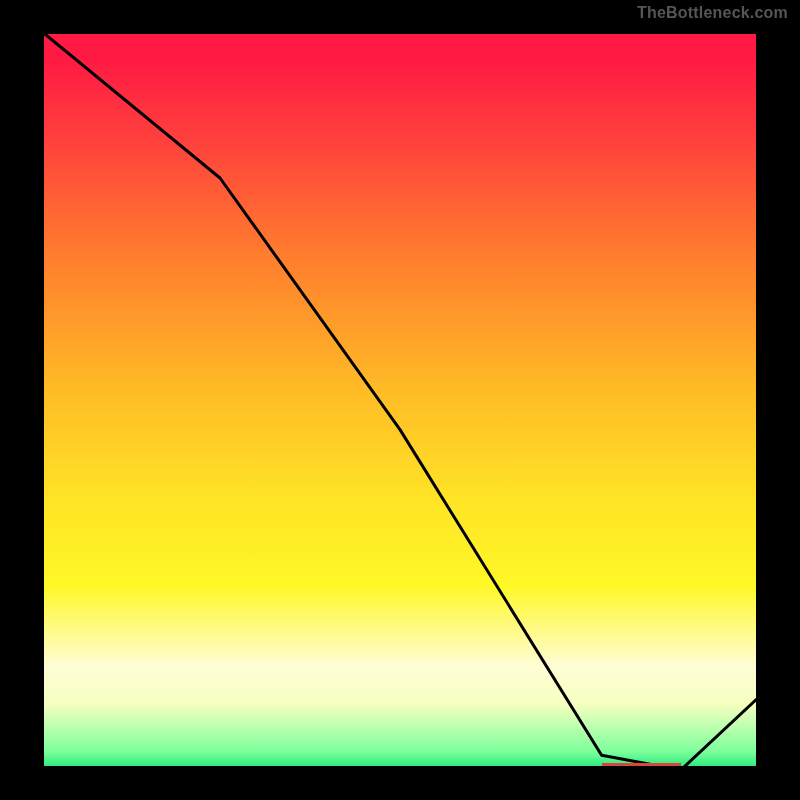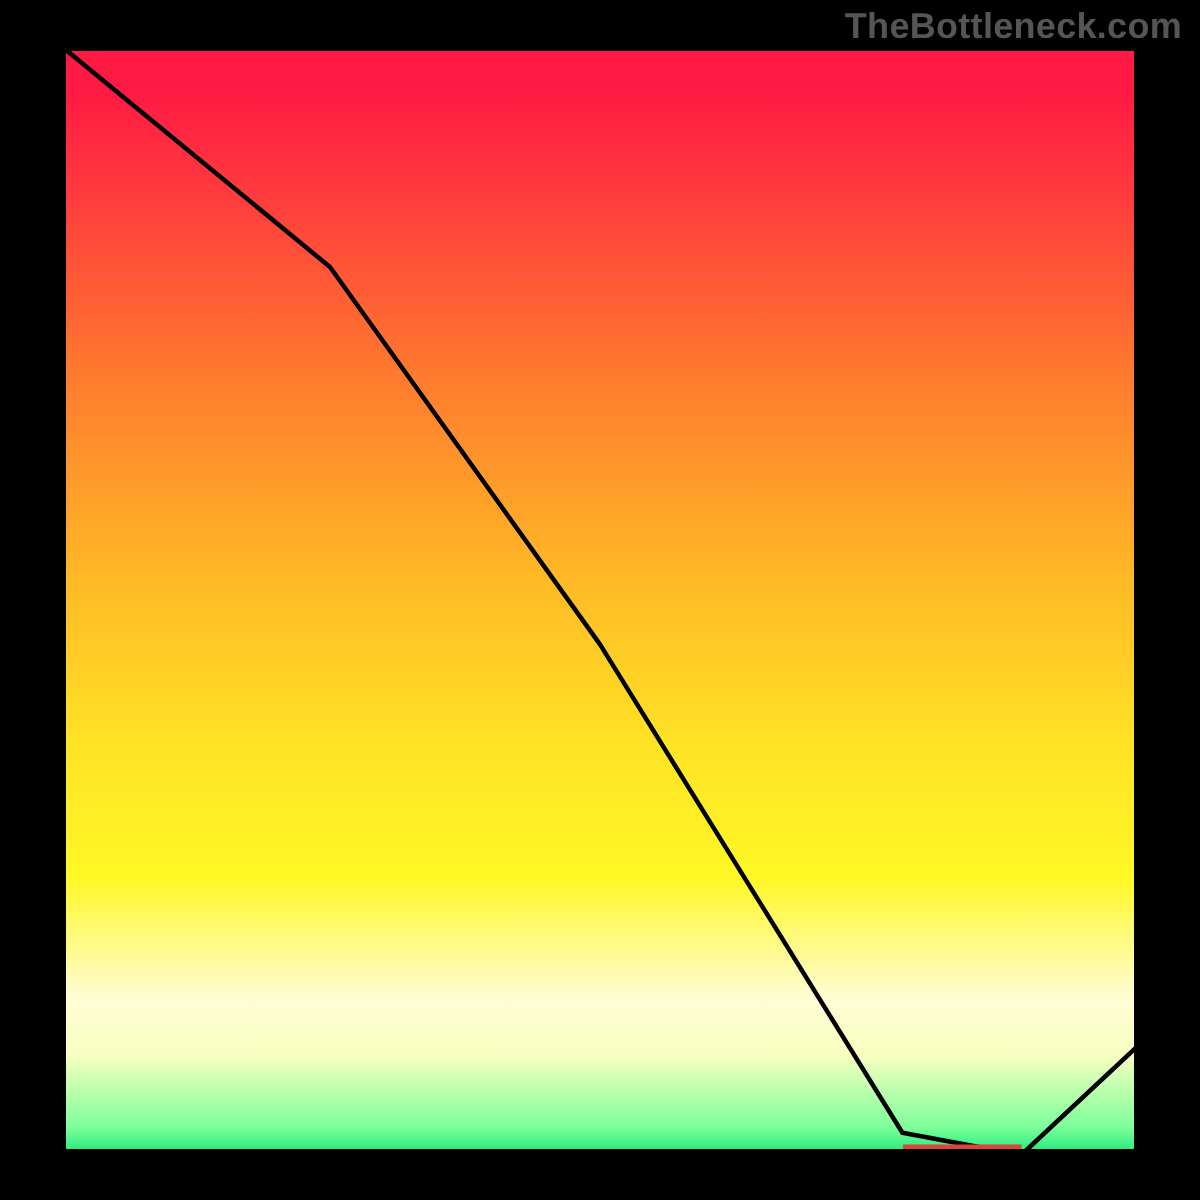--- a/index.html
+++ b/index.html
@@ -14,21 +14,21 @@
   .stage {
     position: relative;
     width: 800px;
     height: 800px;
   }
   .watermark {
     position: absolute;
     top: 4px;
     right: 12px;
     color: #555;
-    font-size: 24px;
+    font-size: 16px;
     font-weight: 700;
     pointer-events: none;
     letter-spacing: 0.2px;
   }
   .plot-frame {
     position: absolute;
     left: 40px;
     top: 30px;
     width: 720px;
     height: 740px;

